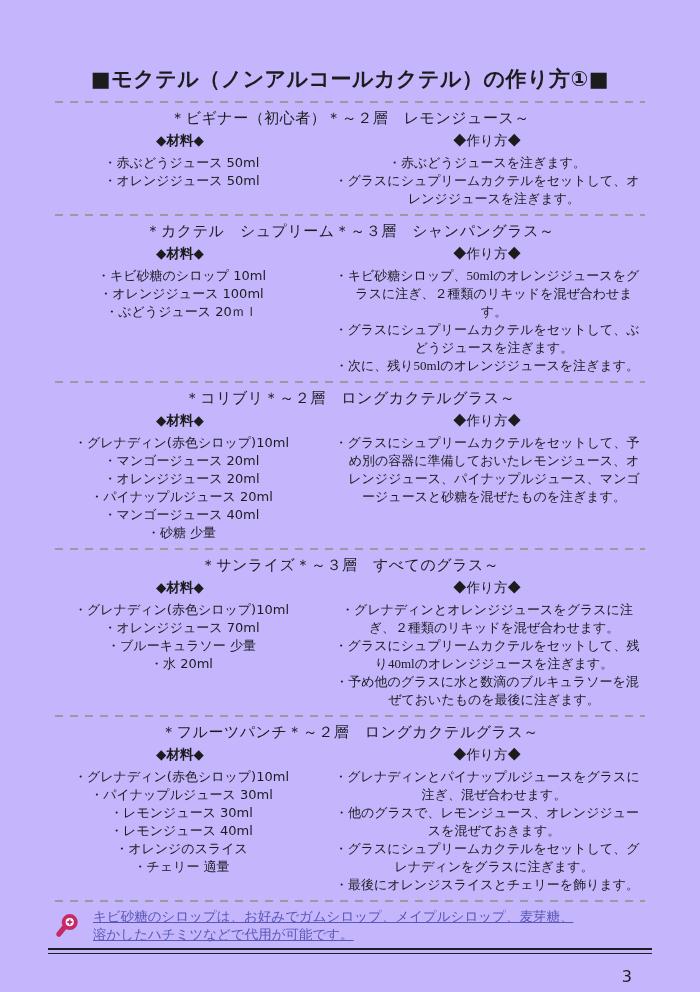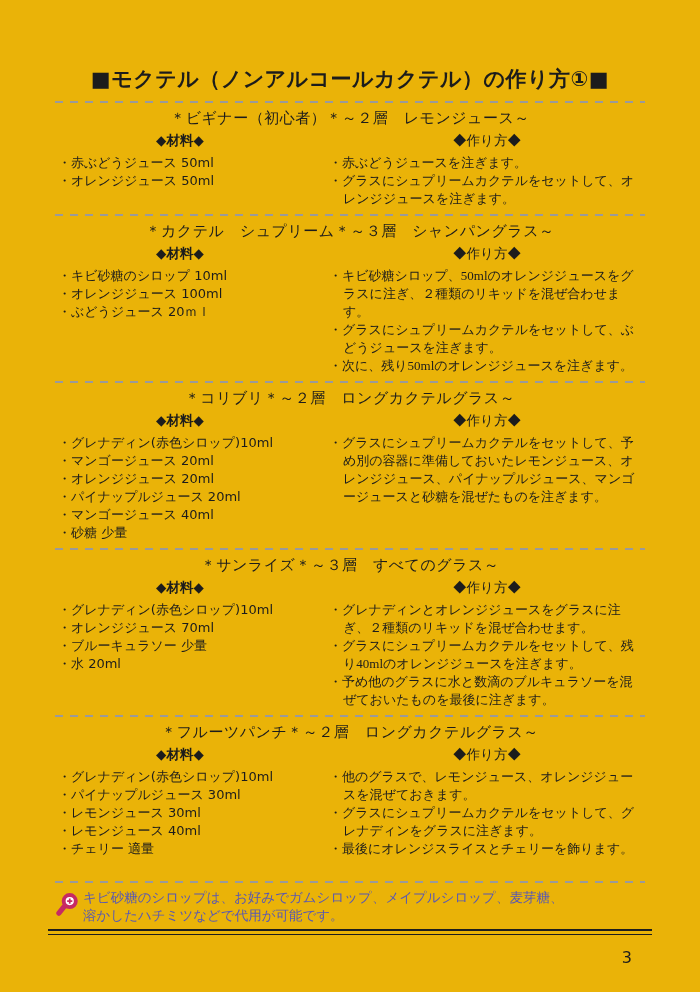--- a/index.html
+++ b/index.html
@@ -1,20 +1,20 @@
 <!DOCTYPE html>
 <html lang="ja" style="--text: #1c1c1c; --divider: #9a9a9a; --note-text: #5858b4; --note-icon: #c62a64;"><head>
 <meta charset="utf-8">
 <style>
   html,body { margin:0; padding:0; background:#ffffff; }
   .page {
     position:relative;
     width:700px; height:992px;
     box-sizing:border-box;
-    background:#eab308;
+    background:#c4b5fd;
     color:var(--text, #1c1c1c);
     font-family:"DejaVu Sans", sans-serif;
     display:flex; flex-direction:column;
     padding:66px 55px 24px;
     overflow:hidden;
   }
   .page-title {
     text-align:center;
     font-size:21px; font-weight:bold;
     letter-spacing:0.5px;
@@ -41,29 +41,29 @@
     font-size:13.5px;
     margin-bottom:5px;
     line-height:17px;
   }
   .materials-hdr { font-weight:bold; }
   .steps-hdr { font-weight:normal; }
   ul.plain {
     margin:0; padding:0; list-style:none;
     font-size:13px; line-height:18px;
   }
-  ul.plain li { padding-left:14px; text-indent:-14px; }
+  ul.plain li { padding-left:14px; text-indent:-14px;text-align:center; }
   .col-materials ul.plain { padding-left:3px; }
 
   .footer { margin-top:auto; }
   .note {
-    display:flex; align-items:center; gap:2px;
+    display:flex; align-items:flex-end; gap:12px;
     padding:5px 0 3px;
     color:var(--note-text, #5858b4);
-    font-size:13.5px; line-height:18px;
+    font-size:13.5px; line-height:18px;text-decoration:underline;
   }
   .note-icon { flex:none; margin-top:1px; color:var(--note-icon, #c62a64); }
   .note-lines { min-width:0; }
   .double-rule {
     height:3px;
     border-top:2.5px solid #1e1e1e;
     border-bottom:1.5px solid #1e1e1e;
     margin:2px -7px 0;
   }
   .page-number {
@@ -177,26 +177,28 @@
   <section class="section">
     <h2 class="sec-heading">＊フルーツパンチ＊～２層　ロングカクテルグラス～</h2>
     <div class="cols">
       <div class="col-materials">
         <div class="col-header materials-hdr">◆材料◆</div>
         <ul class="plain">
             <li>・グレナディン(赤色シロップ)10ml</li>
             <li>・パイナップルジュース 30ml</li>
             <li>・レモンジュース 30ml</li>
             <li>・レモンジュース 40ml</li>
+            <li>・オレンジのスライス</li>
             <li>・チェリー 適量</li>
           </ul>
       </div>
       <div class="col-steps">
         <div class="col-header steps-hdr">◆作り方◆</div>
         <ul class="plain">
+            <li>・グレナディンとパイナップルジュースをグラスに注ぎ、混ぜ合わせます。</li>
             <li>・他のグラスで、レモンジュース、オレンジジュースを混ぜておきます。</li>
             <li>・グラスにシュプリームカクテルをセットして、グレナディンをグラスに注ぎます。</li>
             <li>・最後にオレンジスライスとチェリーを飾ります。</li>
           </ul>
       </div>
     </div>
   </section>
 
   <div class="footer">
     <div class="divider"></div>

